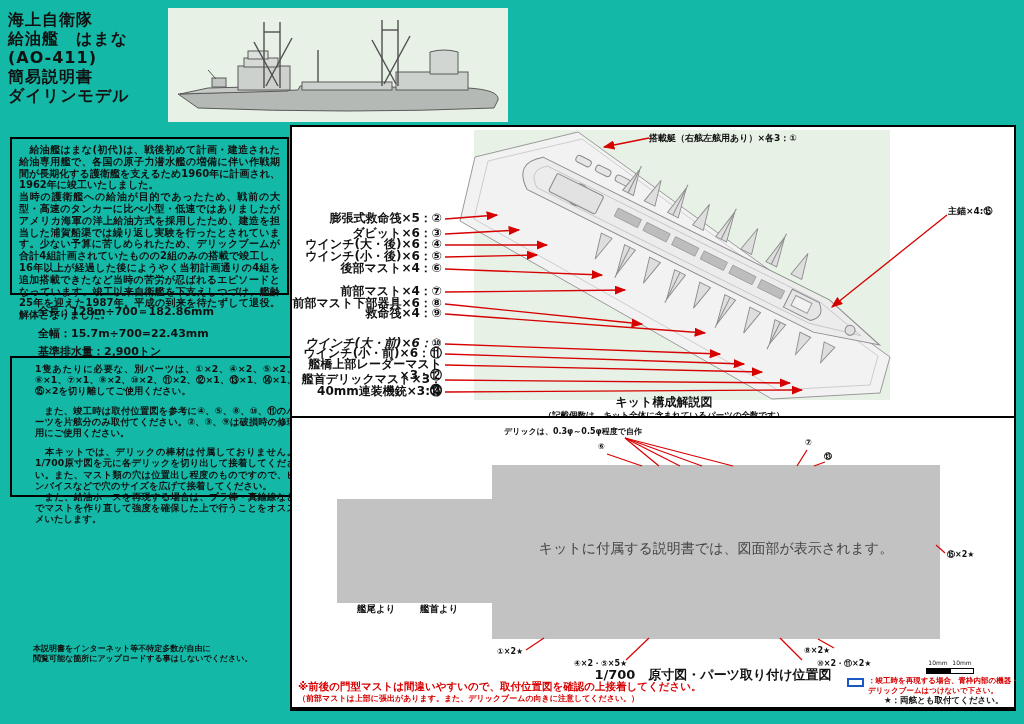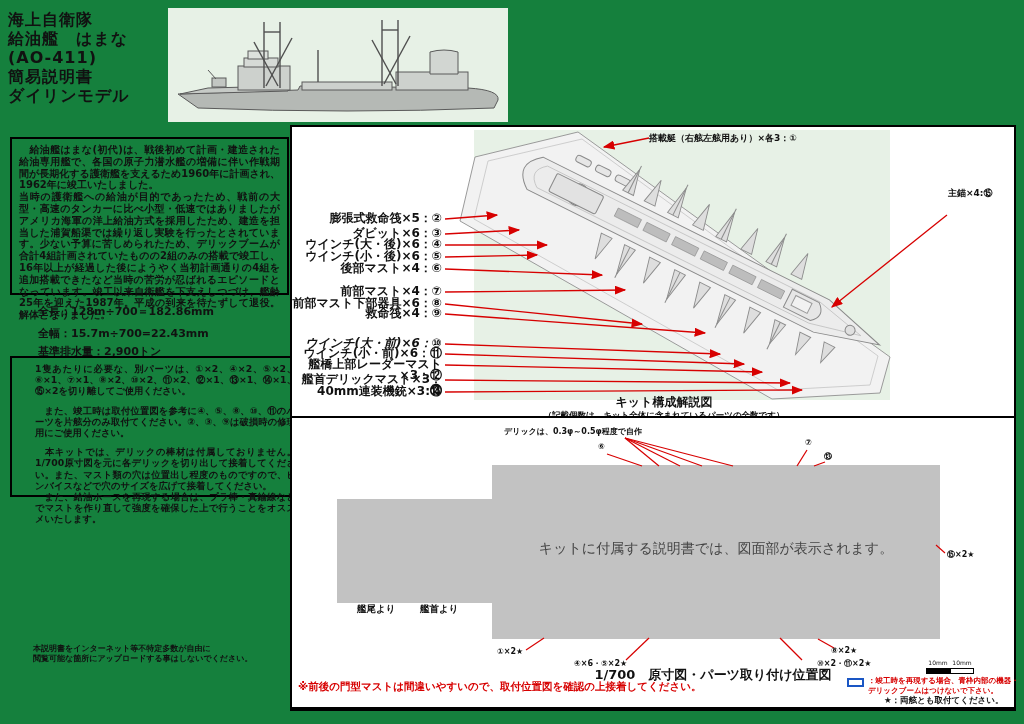--- a/index.html
+++ b/index.html
@@ -1,17 +1,17 @@
 <!DOCTYPE html>
 <html><head>
 <meta charset="utf-8">
 <style>
   html,body{margin:0;padding:0;background:#fff;}
   body{font-family:"DejaVu Sans",sans-serif;}
-  #sheet{position:relative;width:1024px;height:724px;background:#15803d;overflow:hidden;}
+  #sheet{position:relative;width:1024px;height:724px;background:#14b8a6;overflow:hidden;}
   .abs{position:absolute;}
   .jp{font-weight:bold;color:#111;}
   
   #title-block{left:8px;top:10px;width:160px;font-size:16px;line-height:19px;letter-spacing:1px;}
   
   #ship-art{left:168px;top:8px;width:340px;height:114px;background:#e7f1e6;}
   
   #history-box{left:10px;top:137px;width:261px;height:144px;border:2px solid #000;padding:5px 7px;
     font-size:10px;line-height:11.8px;white-space:pre-line;text-align:justify;}
   
@@ -210,21 +210,21 @@
     <div class="abs jp kit-label" style="top:159px;">前部マスト×4：⑦</div>
     <div class="abs jp kit-label" style="top:171px;">前部マスト下部器具×6：⑧</div>
     <div class="abs jp kit-label" style="top:181px;">救命筏×4：⑨</div>
     <div class="abs jp kit-label" style="top:211px;font-style:italic;">ウインチ(大・前)×6：⑩</div>
     <div class="abs jp kit-label" style="top:221px;">ウインチ(小・前)×6：⑪</div>
     <div class="abs jp kit-label" style="top:232px;">艦橋上部レーダーマスト×3：⑫</div>
     <div class="abs jp kit-label" style="top:247px;">艦首デリックマスト×3：⑬</div>
     <div class="abs jp kit-label" style="top:259px;">40mm連装機銃×3:⑭</div>
 
     <div class="abs jp" style="left:357px;top:5px;font-size:9px;">搭載艇（右舷左舷用あり）×各3：①</div>
-    <div class="abs jp" style="left:656px;top:60px;font-size:9px;">主錨×4:⑮</div>
+    <div class="abs jp" style="left:656px;top:78px;font-size:9px;">主錨×4:⑮</div>
 
     <div id="kit-caption" class="abs jp">キット構成解説図</div>
     <div id="kit-caption-note" class="abs jp">（記載個数は、キット全体に含まれているパーツの全数です）</div>
   </div>
 
   <div id="layout-panel" class="abs">
 
     <div class="abs gray" style="left:200px;top:47px;width:448px;height:174px;"></div>
     <div class="abs gray" style="left:45px;top:81px;width:156px;height:104px;"></div>
     <div class="abs" style="left:200px;top:122px;width:448px;text-align:center;font-size:14px;color:#454545;font-family:Liberation Serif, serif;">キットに付属する説明書では、図面部が表示されます。</div>
@@ -245,30 +245,31 @@
         <line x1="510" y1="242" x2="488" y2="220"></line>
       </g>
     </svg>
 
     <div class="abs callout" style="left:212px;top:8px;">デリックは、0.3φ～0.5φ程度で自作</div>
     <div class="abs callout" style="left:306px;top:24px;">⑥</div>
     <div class="abs callout" style="left:513px;top:20px;">⑦</div>
     <div class="abs callout" style="left:532px;top:33px;">⑬</div>
     <div class="abs callout" style="left:655px;top:131px;">⑮×2★</div>
     <div class="abs callout" style="left:205px;top:229px;">①×2★</div>
-    <div class="abs callout" style="left:282px;top:240px;">④×6・⑤×2★</div>
-    <div class="abs callout" style="left:539px;top:228px;">⑧×2★</div>
+    <div class="abs callout" style="left:282px;top:240px;">④×2・⑤×5★</div>
+    <div class="abs callout" style="left:512px;top:228px;">⑧×2★</div>
     <div class="abs callout" style="left:505px;top:240px;margin-left:20px;">⑩×2・⑪×2★</div>
 
     <div class="abs jp" style="left:65px;top:185px;font-size:9.5px;">艦尾より</div>
     <div class="abs jp" style="left:128px;top:185px;font-size:9.5px;">艦首より</div>
 
     <div class="abs jp" style="left:296px;top:248px;width:250px;text-align:center;font-size:13px;">1/700　原寸図・パーツ取り付け位置図</div>
 
     <div class="abs jp red" style="left:6px;top:262px;font-size:10.5px;">※前後の門型マストは間違いやすいので、取付位置図を確認の上接着してください。</div>
+    <div class="abs jp red" style="left:6px;top:275px;font-size:8px;">（前部マストは上部に張出があります。また、デリックブームの向きに注意してください。）</div>
 
     <div class="abs" style="left:632px;top:241px;width:28px;text-align:center;font-size:6px;color:#111;">10mm</div>
     <div class="abs" style="left:656px;top:241px;width:28px;text-align:center;font-size:6px;color:#111;">10mm</div>
     <div class="abs" style="left:634px;top:250px;width:24px;height:6px;background:#000;"></div>
     <div class="abs" style="left:658px;top:250px;width:24px;height:6px;background:#fff;border:1px solid #000;box-sizing:border-box;"></div>
 
     <div class="abs" style="left:555px;top:260px;width:17px;height:9px;border:2px solid #1a56c4;box-sizing:border-box;background:#fff;"></div>
     <div class="abs jp red" style="left:576px;top:258px;width:158px;font-size:7.5px;line-height:9.5px;">：竣工時を再現する場合、青枠内部の機器・デリックブームはつけないで下さい。</div>
     <div class="abs jp" style="left:592px;top:277px;width:125px;font-size:8.5px;">★：両舷とも取付てください。</div>
   </div>

